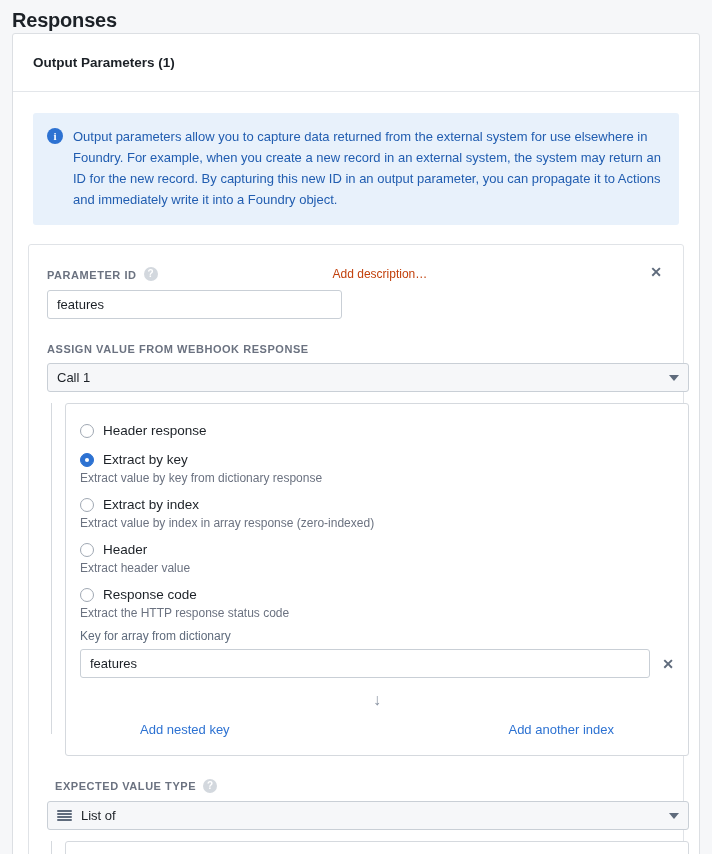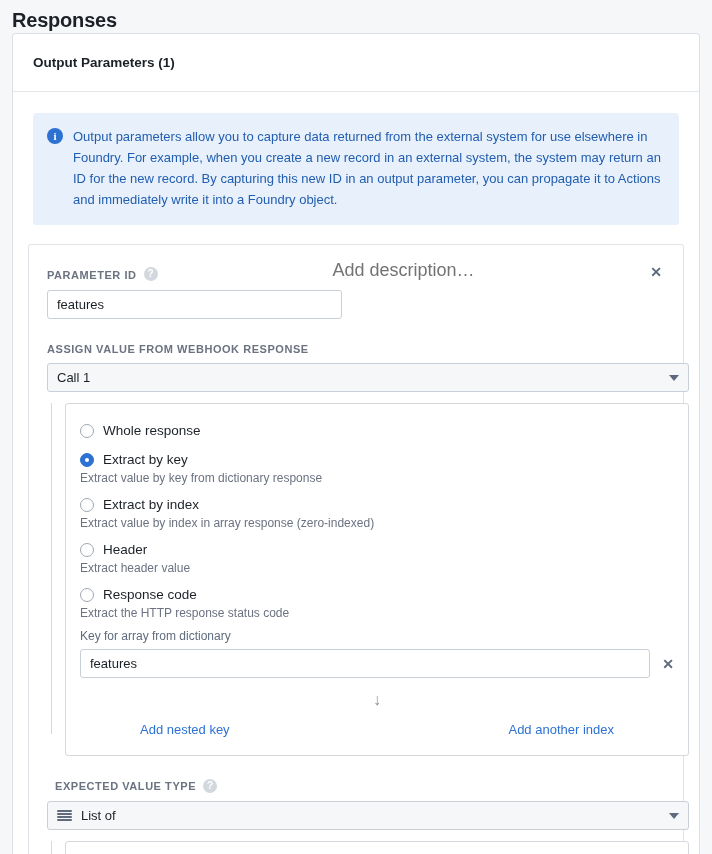--- a/index.html
+++ b/index.html
@@ -104,22 +104,22 @@
     background: #d3d8de;
     color: #ffffff;
     font-size: 10px;
     font-weight: 700;
     line-height: 14px;
     text-align: center;
     margin-left: 7px;
     vertical-align: middle;
   }
   .add-desc {
-    font-size: 18px;
-    color: #737373;
+    font-size: 12px;
+    color: #c2410c;
     margin-left: 175px;
   }
   .close-x {
     margin-left: auto;
     color: #5f6b7c;
     font-size: 14px;
     font-weight: 700;
     line-height: 1;
     padding: 2px 3px;
   }
@@ -329,21 +329,21 @@
 
     <div class="nest-wrap">
       <div class="nest-line"></div>
 
       <div class="inner-panel">
 
         <div class="radio-group">
 
           <div class="radio-row">
             <span class="radio"></span>
-            <span class="radio-label">Whole response</span>
+            <span class="radio-label">Header response</span>
           </div>
           <div class="spacer-6"></div>
 
           <div class="radio-row">
             <span class="radio checked"></span>
             <span class="radio-label">Extract by key</span>
           </div>
           <div class="radio-help">Extract value by key from dictionary response</div>
 
           <div class="radio-row">

